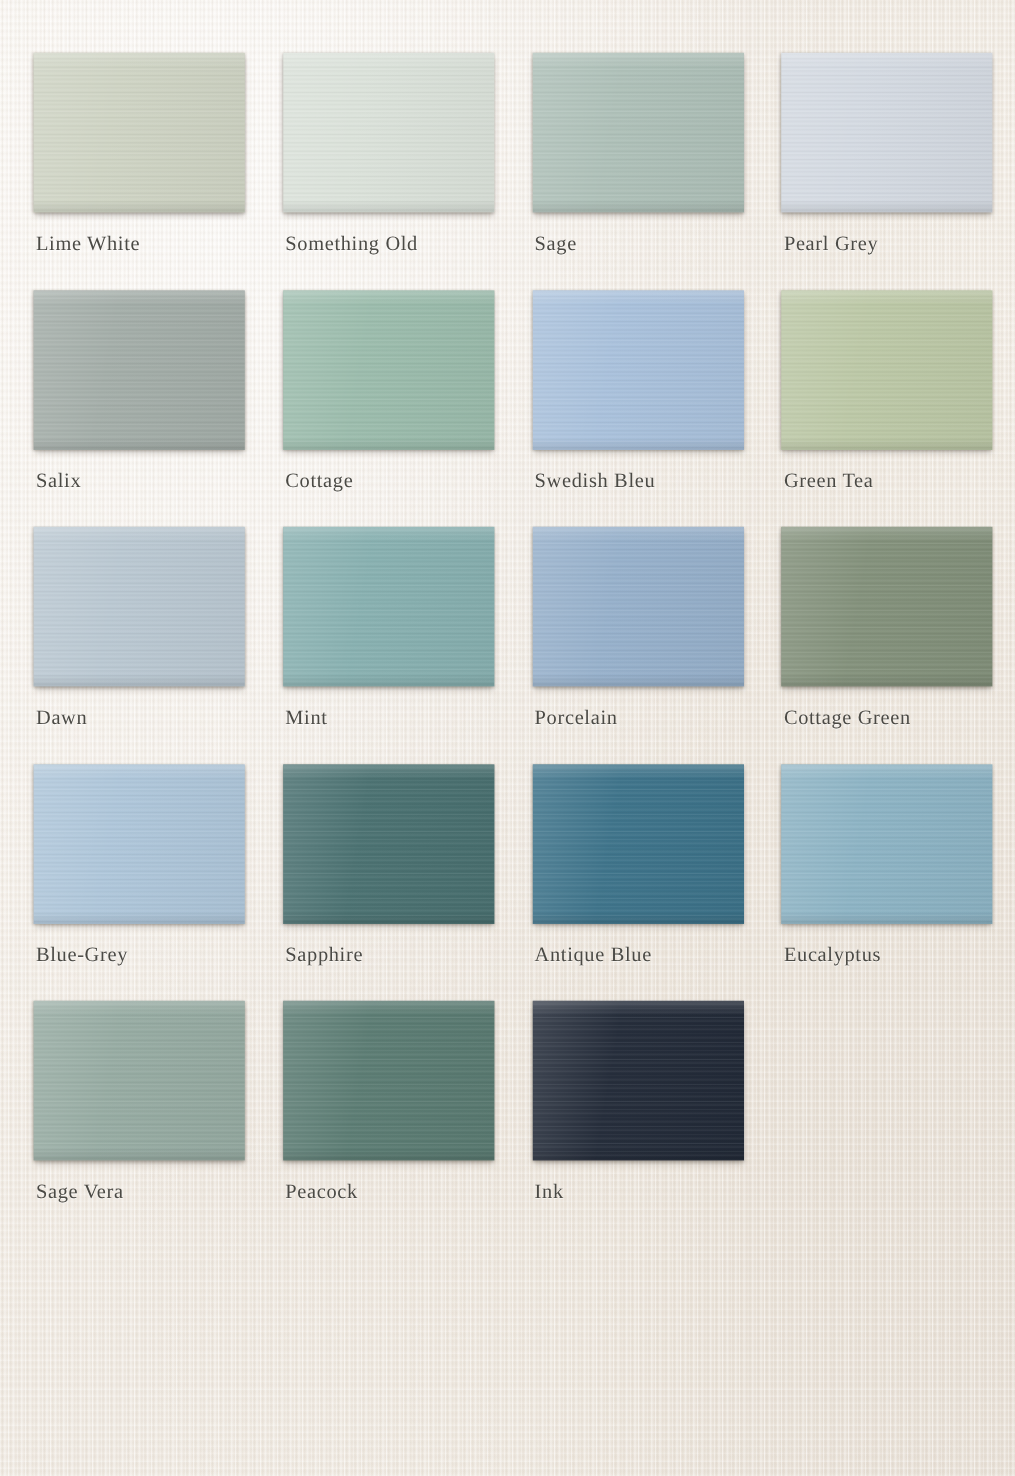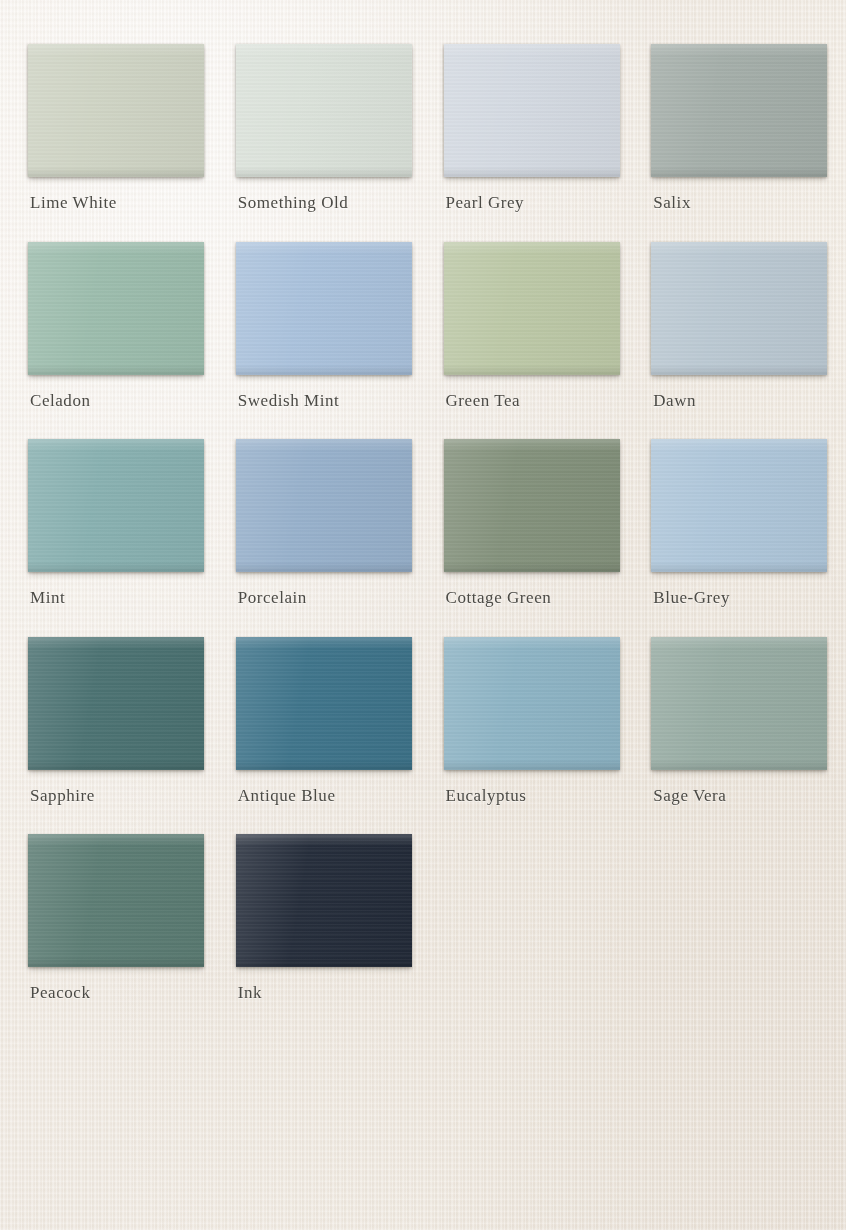--- a/index.html
+++ b/index.html
@@ -116,20 +116,29 @@
     <div class="cell">
       <div class="swatch" style="background: rgb(219, 226, 218);">
         <div class="brush"></div>
         <div class="sheen"></div>
         <div class="topglow"></div>
         <div class="botshade"></div>
       </div>
       <div class="label">Something Old</div>
     </div>
     <div class="cell">
+      <div class="swatch" style="background: rgb(174, 192, 184);">
+        <div class="brush"></div>
+        <div class="sheen"></div>
+        <div class="topglow"></div>
+        <div class="botshade"></div>
+      </div>
+      <div class="label">Sage</div>
+    </div>
+    <div class="cell">
       <div class="swatch" style="background: rgb(212, 218, 226);">
         <div class="brush"></div>
         <div class="sheen"></div>
         <div class="topglow"></div>
         <div class="botshade"></div>
       </div>
       <div class="label">Pearl Grey</div>
     </div>
     <div class="cell">
       <div class="swatch" style="background: rgb(163, 173, 168);">
@@ -140,30 +149,30 @@
       </div>
       <div class="label">Salix</div>
     </div>
     <div class="cell">
       <div class="swatch" style="background: rgb(155, 188, 172);">
         <div class="brush"></div>
         <div class="sheen"></div>
         <div class="topglow"></div>
         <div class="botshade"></div>
       </div>
-      <div class="label">Celadon</div>
+      <div class="label">Cottage</div>
     </div>
     <div class="cell">
       <div class="swatch" style="background: rgb(169, 193, 220);">
         <div class="brush"></div>
         <div class="sheen"></div>
         <div class="topglow"></div>
         <div class="botshade"></div>
       </div>
-      <div class="label">Swedish Mint</div>
+      <div class="label">Swedish Bleu</div>
     </div>
     <div class="cell">
       <div class="swatch" style="background: rgb(188, 200, 166);">
         <div class="brush"></div>
         <div class="sheen"></div>
         <div class="topglow"></div>
         <div class="botshade"></div>
       </div>
       <div class="label">Green Tea</div>
     </div>

